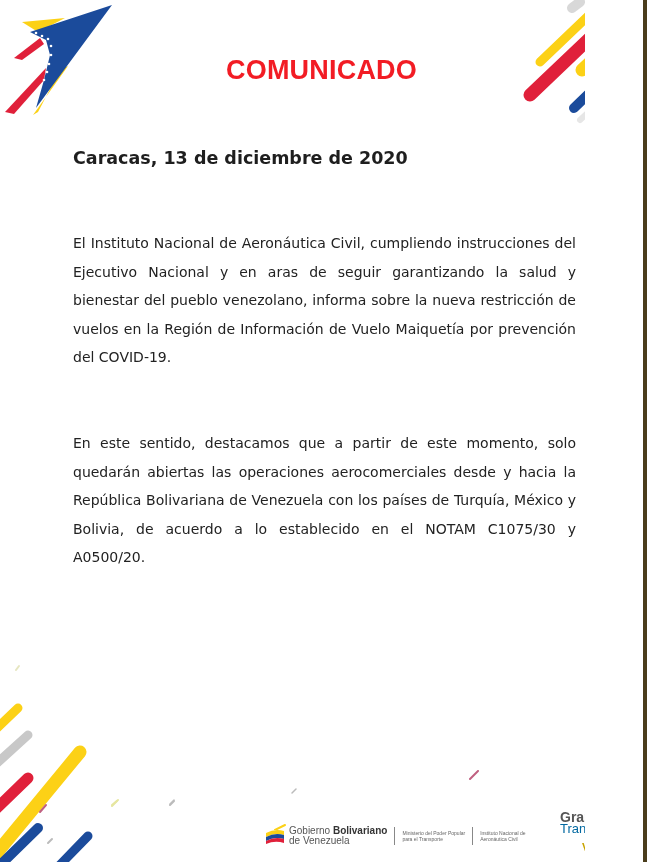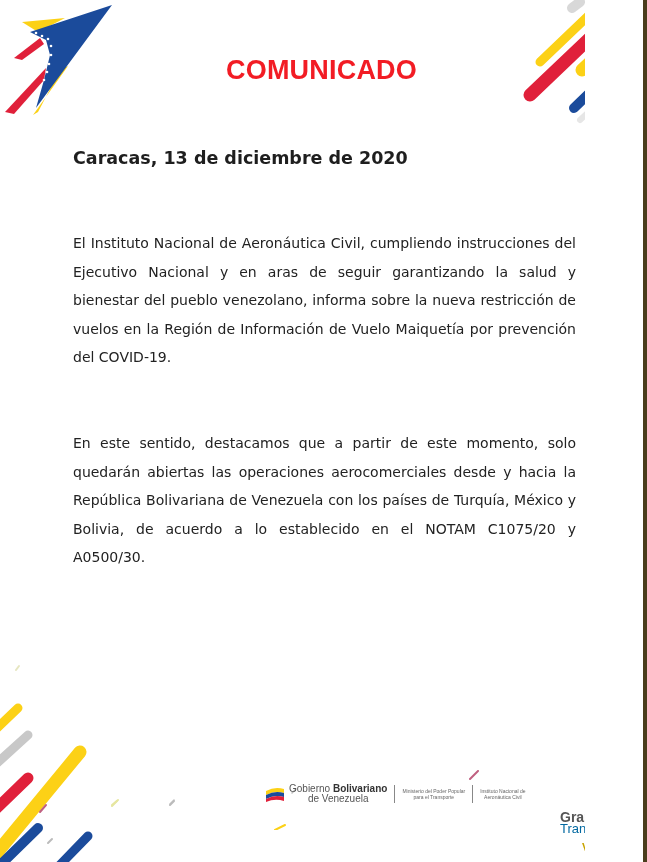--- a/index.html
+++ b/index.html
@@ -22,21 +22,21 @@
     color: #1e1e1e; line-height: 28px;
   }
   .para {
     position: absolute; left: 73px; width: 503px;
     font-family: "DejaVu Sans", sans-serif; font-size: 14px; color: #222;
     line-height: 28.6px; text-align: justify;
   }
   .p1 { top: 229px; }
   .p2 { top: 429px; }
   .p3 { top: 629px; }
-  .footer-gob { position: absolute; left: 265px; top: 784px; display: flex; align-items: center; gap: 4px; text-align: center; }
+  .footer-gob { position: absolute; left: 265px; top: 826px; display: flex; align-items: center; gap: 4px; }
   .gob-flag { width: 20px; height: 16px; }
   .gob-text { font-size: 10px; line-height: 10px; color: #555; }
   .gob-text b { color: #333; }
   .sep { width: 1px; height: 18px; background: #888; margin: 0 3px; }
   .small { font-size: 5px; line-height: 6px; color: #666; }
   .gran { position: absolute; left: 560px; top: 812px; text-align: left; line-height: 11px; }
   .gran .g1 { font-size: 14px; color: #555; font-weight: bold; }
   .gran .g2 { font-size: 13px; color: #0369a1; }
   .gran .g3 { font-size: 11px; color: #c9a400; font-weight: bold; padding-left: 22px; margin-top: 8px; }
   .gran .g3 span { color: #1b4b9b; }
@@ -104,21 +104,21 @@
     </g>
   </svg>
 
   <div class="title">COMUNICADO</div>
 
   <div class="dateline">
     <div>Caracas, 13 de diciembre de 2020</div>
   </div>
 
   <div class="para p1">El Instituto Nacional de Aeronáutica Civil, cumpliendo instrucciones del Ejecutivo Nacional y en aras de seguir garantizando la salud y bienestar del pueblo venezolano, informa sobre la nueva restricción de vuelos en la Región de Información de Vuelo Maiquetía por prevención del COVID-19.</div>
-  <div class="para p2">En este sentido, destacamos que a partir de este momento, solo quedarán abiertas las operaciones aerocomerciales desde y hacia la República Bolivariana de Venezuela con los países de Turquía, México y Bolivia, de acuerdo a lo establecido en el NOTAM C1075/20 y A0500/30.</div>
+  <div class="para p2">En este sentido, destacamos que a partir de este momento, solo quedarán abiertas las operaciones aerocomerciales desde y hacia la República Bolivariana de Venezuela con los países de Turquía, México y Bolivia, de acuerdo a lo establecido en el NOTAM C1075/30 y A0500/20.</div>
 
   <div class="footer-gob">
     <svg class="gob-flag" viewBox="0 0 20 16">
       <path d="M1,5 Q10,0 19,3 L19,7 Q10,4 1,9 Z" fill="#fcd116"></path>
       <path d="M1,9 Q10,4 19,7 L19,11 Q10,8 1,13 Z" fill="#1b4b9b"></path>
       <path d="M1,13 Q10,8 19,11 L19,15 Q10,12 1,16 Z" fill="#e0203a"></path>
     </svg>
     <div class="gob-text">
       <div><span>Gobierno</span> <b>Bolivariano</b></div>
       <div>de Venezuela</div>

